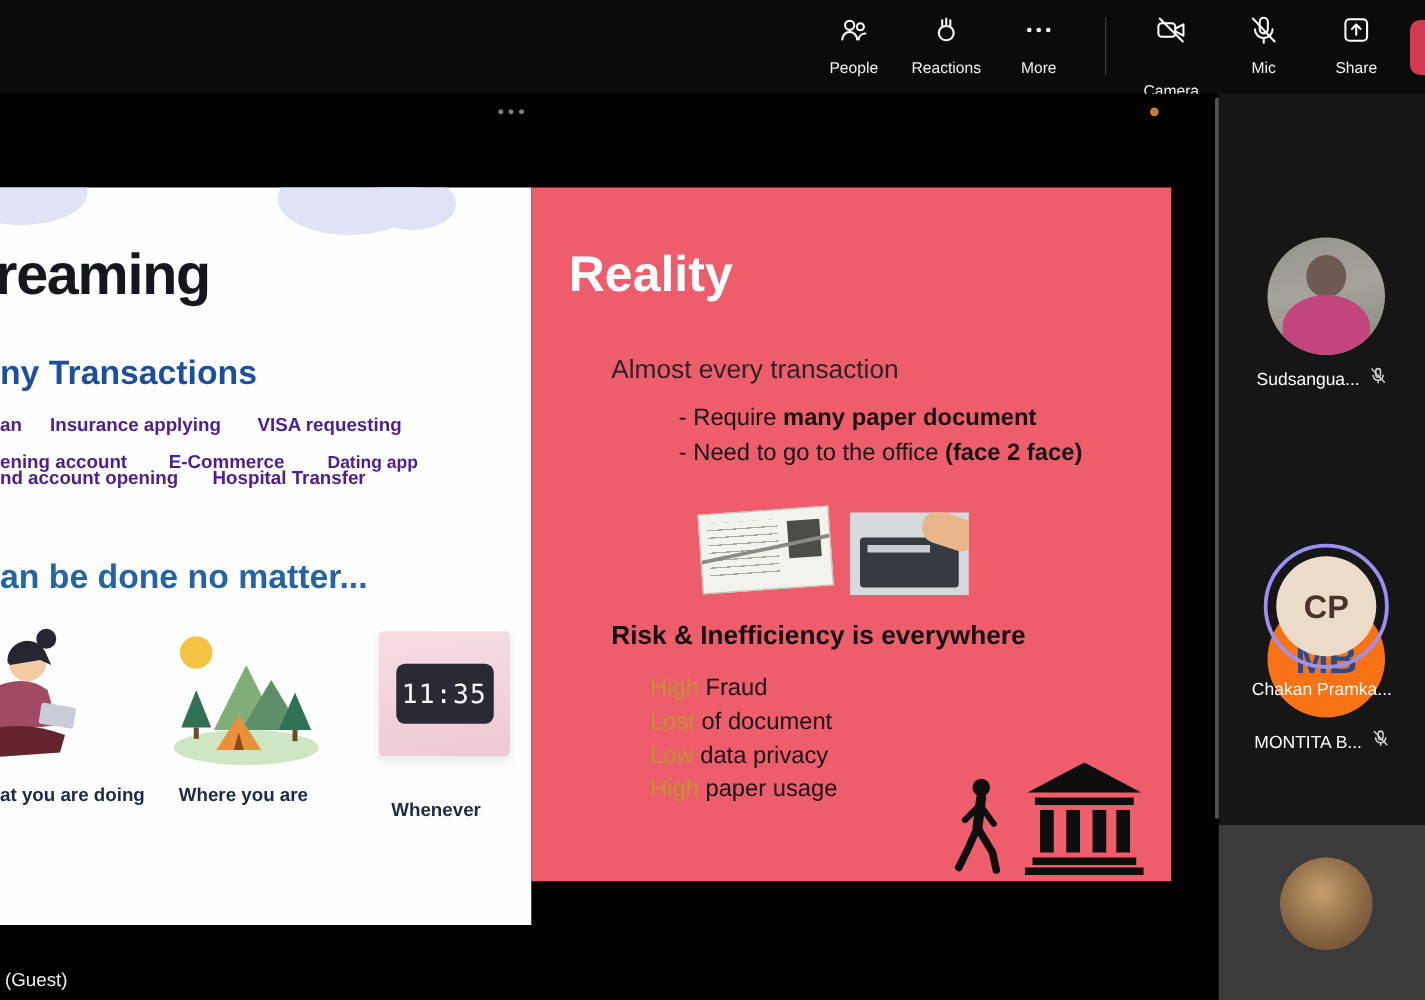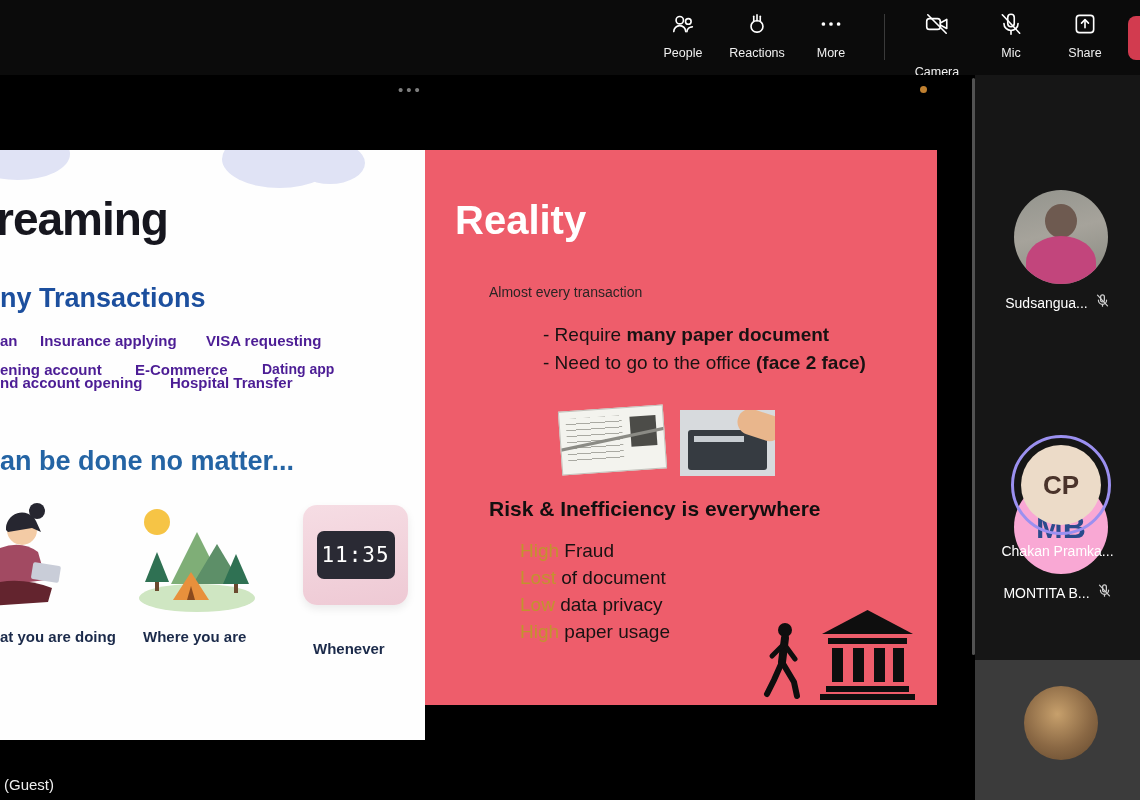--- a/index.html
+++ b/index.html
@@ -27,32 +27,32 @@
   .slide-left { position:absolute; left:0; top:75px; width:425px; height:590px;
                 background:#fefefe; overflow:hidden; }
   .cloud { position:absolute; background:#e0e3f5; border-radius:50%; }
   .sl-title { position:absolute; left:-4px; top:42px; font-size:46px; font-weight:800;
               color:#16161e; letter-spacing:-1px; }
   .sl-sub { position:absolute; left:0; top:133px; font-size:27px; font-weight:700; color:#1c4f9e; }
   .tx-row { position:absolute; left:0; width:425px; height:20px; }
   .tx-row span { position:absolute; font-size:15px; font-weight:700; color:#4c1d95; white-space:nowrap; }
   .sl-tagline { position:absolute; left:0; top:296px; font-size:27px; font-weight:700; color:#2464a4; }
   .illus { position:absolute; }
-  .clock-card { position:absolute; left:303px; top:355px; width:105px; height:100px; border-radius:14px;
+  .clock-card { position:absolute; left:303px; top:355px; width:105px; height:100px; border-radius:4px;
                 background:linear-gradient(170deg,#f6dde4,#eec9d4); box-shadow:0 4px 8px rgba(0,0,0,.08);
                 display:flex; align-items:center; justify-content:center; }
   .clock-screen { width:78px; height:48px; border-radius:7px; background:#2a2a34; display:flex;
                   align-items:center; justify-content:center; color:#fff;
                   font-family:"DejaVu Sans Mono", monospace; font-size:21px; letter-spacing:1px; }
   .sl-caption { position:absolute; top:478px; font-size:15px; font-weight:700; color:#1b2a4a; white-space:nowrap; }
 
   
   .slide-right { position:absolute; left:425px; top:75px; width:512px; height:555px; background:#ee5d6b; }
   .sr-title { position:absolute; left:30px; top:48px; font-size:40px; font-weight:700; color:#fff; }
-  .sr-intro { position:absolute; left:64px; top:134px; font-size:14px; color:#2b2424; }
+  .sr-intro { position:absolute; left:64px; top:134px; font-size:21px; color:#2b2424; }
   .sr-bullets { position:absolute; left:118px; top:172px; width:330px; font-size:19px;
                 color:#181212; line-height:25px; }
   .sr-bullets .bullet { padding-left:16px; text-indent:-16px; margin-bottom:3px; }
   .doc-img { position:absolute; left:135px; top:258px; width:105px; height:64px; background:#f3f3ee;
              border:1px solid #c2c2bc; transform:rotate(-4deg); overflow:hidden; }
   .doc-lines { position:absolute; left:6px; top:7px; width:56px; height:44px;
                background:repeating-linear-gradient(#f3f3ee 0 5px, #a9a9a2 5px 6px); }
   .doc-photo { position:absolute; right:7px; top:9px; width:26px; height:30px; background:#4c4c48; }
   .doc-strike { position:absolute; left:-8px; top:28px; width:130px; height:3px; background:#8b8b85;
                 transform:rotate(-8deg); }
@@ -304,21 +304,21 @@
           <rect x="9" y="3" width="6" height="11" rx="3"></rect>
           <path d="M5.5 11.5 a6.5 6.5 0 0 0 13 0"></path>
           <path d="M12 18 v3"></path>
           <path d="M4 3.5 L20 20.5"></path>
         </svg>
       </span>
     </div>
   </div>
 
   <div class="ptile" style="top:190px; height:145px;">
-    <div class="avatar avatar-mb" style="background: #f9a8d4;">
+    <div class="avatar avatar-mb" style="background: #f97316;">
       <span style="color: rgb(42, 75, 140);">MB</span>
     </div>
     <div class="pname-row" style="top:318px;">
       <span class="pname">MONTITA B...</span>
       <span>
         <svg width="15" height="15" viewBox="0 0 24 24" fill="none" stroke="#cfcfcf" stroke-width="2" stroke-linecap="round">
           <rect x="9" y="3" width="6" height="11" rx="3"></rect>
           <path d="M5.5 11.5 a6.5 6.5 0 0 0 13 0"></path>
           <path d="M12 18 v3"></path>
           <path d="M4 3.5 L20 20.5"></path>

